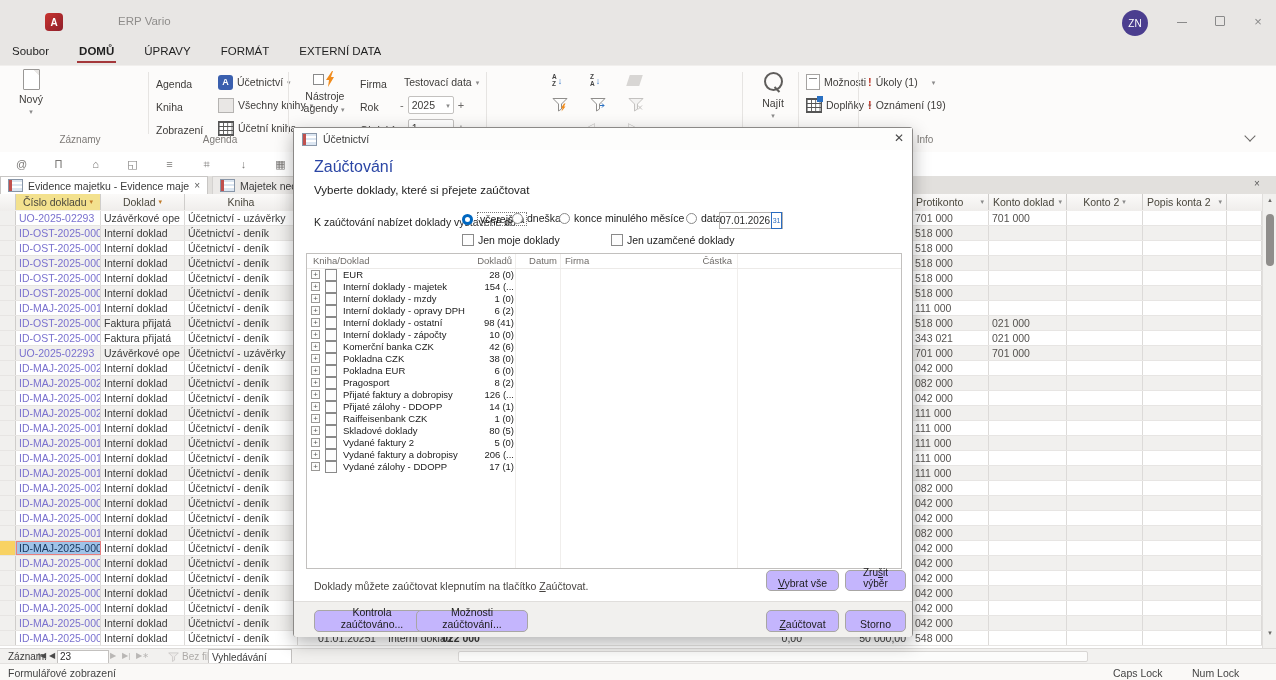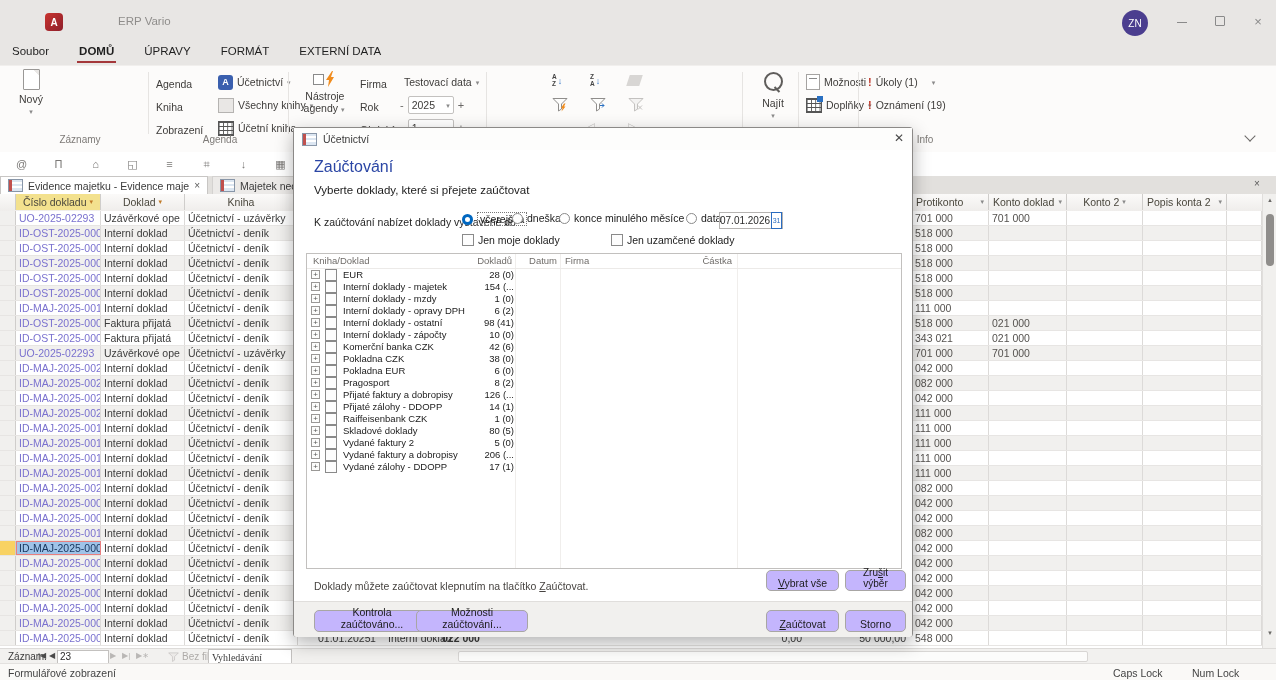--- a/index.html
+++ b/index.html
@@ -93,21 +93,21 @@
   #vscroll{left:1262px;top:194px;width:14px;height:454px;background:#f1f0ee;border-left:1px solid #e0dedc;box-sizing:border-box}
   #vthumb{left:3px;top:20px;width:8px;height:52px;border-radius:4px;background:#8f8d8b}
   .sarr{left:0;width:14px;text-align:center;font-size:6px;color:#6a6866}
   
   #recnav{left:0;top:648px;width:1276px;height:15px;background:#f2f1ef;border-top:1px solid #dddbd9;box-sizing:border-box}
   #recnav .lbl{position:absolute;left:8px;top:2px;font-size:10px;color:#3b3b3b}
   .navbtn{position:absolute;top:2px;font-size:8px;color:#4a4a4a}
   .navbtn.dis{color:#b9b7b5}
   #recbox{left:57px;top:1px;width:46px;height:12px;background:#fff;border:1px solid #c3c1bf;font-size:10px;padding:0 2px}
   #searchbox{left:208px;top:0;width:76px;height:14px;background:#fff;border:1px solid #c3c1bf;border-bottom:none;font-size:10px;padding:0 3px;
-             font-family:Liberation Serif, serif;color:#3b3b3b}
+             font-family:Liberation Sans, sans-serif;color:#3b3b3b}
   #searchbox::placeholder{color:#3b3b3b;opacity:1}
   #bezfiltru{left:168px;top:2px;color:#aeaba8;font-size:10px;display:flex;gap:3px;align-items:center;position:absolute}
   #hthumb{left:458px;top:2px;width:630px;height:11px;background:#fcfcfb;border:1px solid #d8d6d4;border-radius:2px;box-sizing:border-box}
   #statusbar{left:0;top:663px;width:1276px;height:17px;background:#faf9f7;border-top:1px solid #e3e1df;box-sizing:border-box}
   #statusbar .lft{position:absolute;left:8px;top:3px;color:#444}
   #statusbar .rgt{position:absolute;top:3px;color:#444}
   
   #dialog{left:293px;top:127px;width:620px;height:510px;background:#fff;border:1px solid #8b8987;border-radius:3px;
           box-shadow:0 6px 18px rgba(0,0,0,.3);z-index:50;box-sizing:border-box}
   #dlg-titlebar{left:0;top:0;width:618px;height:22px;background:#fdfdfc;display:flex;align-items:center;gap:6px;padding:0 8px;box-sizing:border-box}

